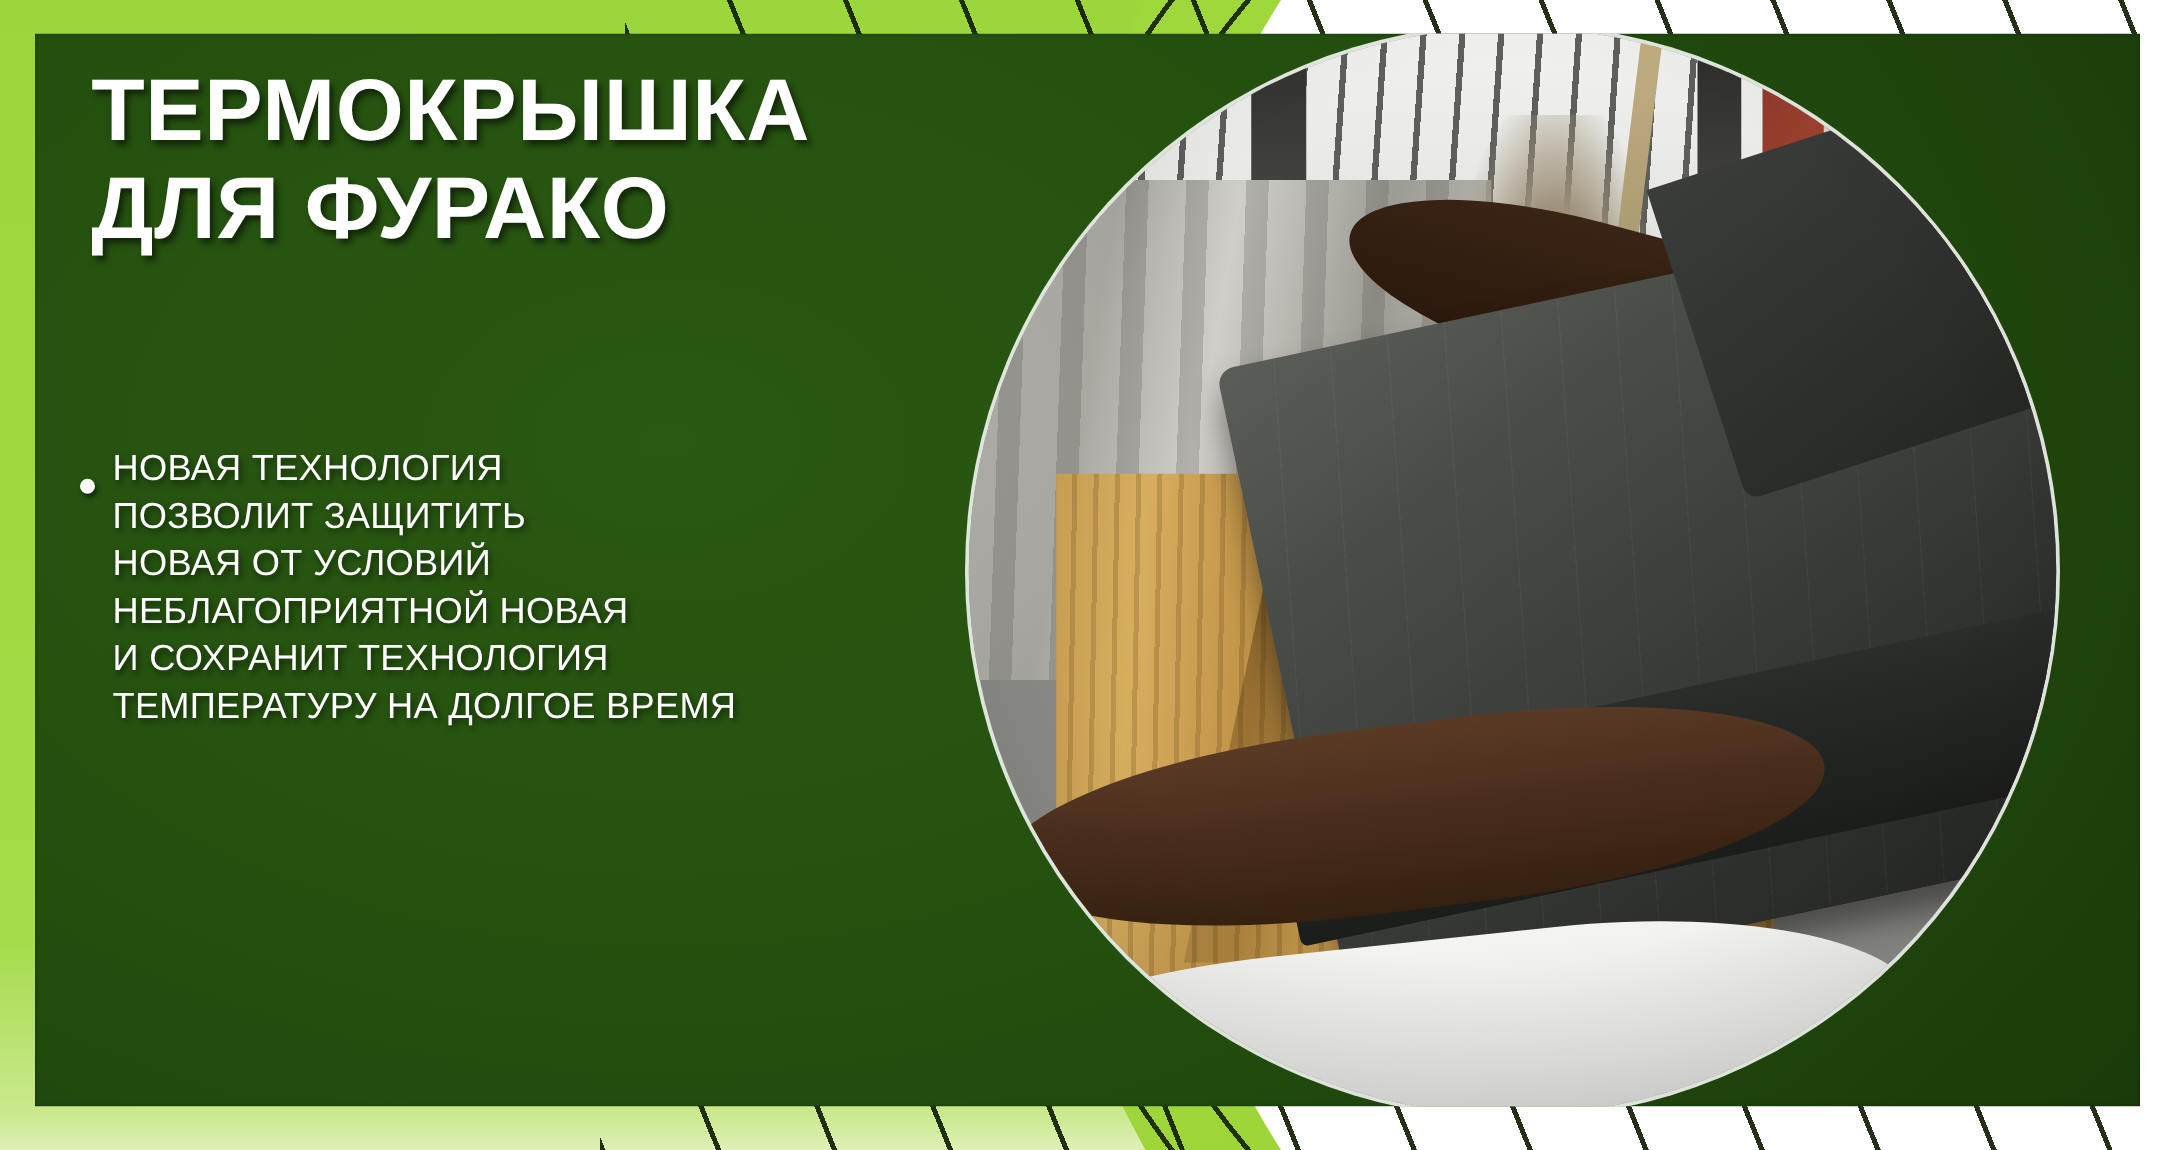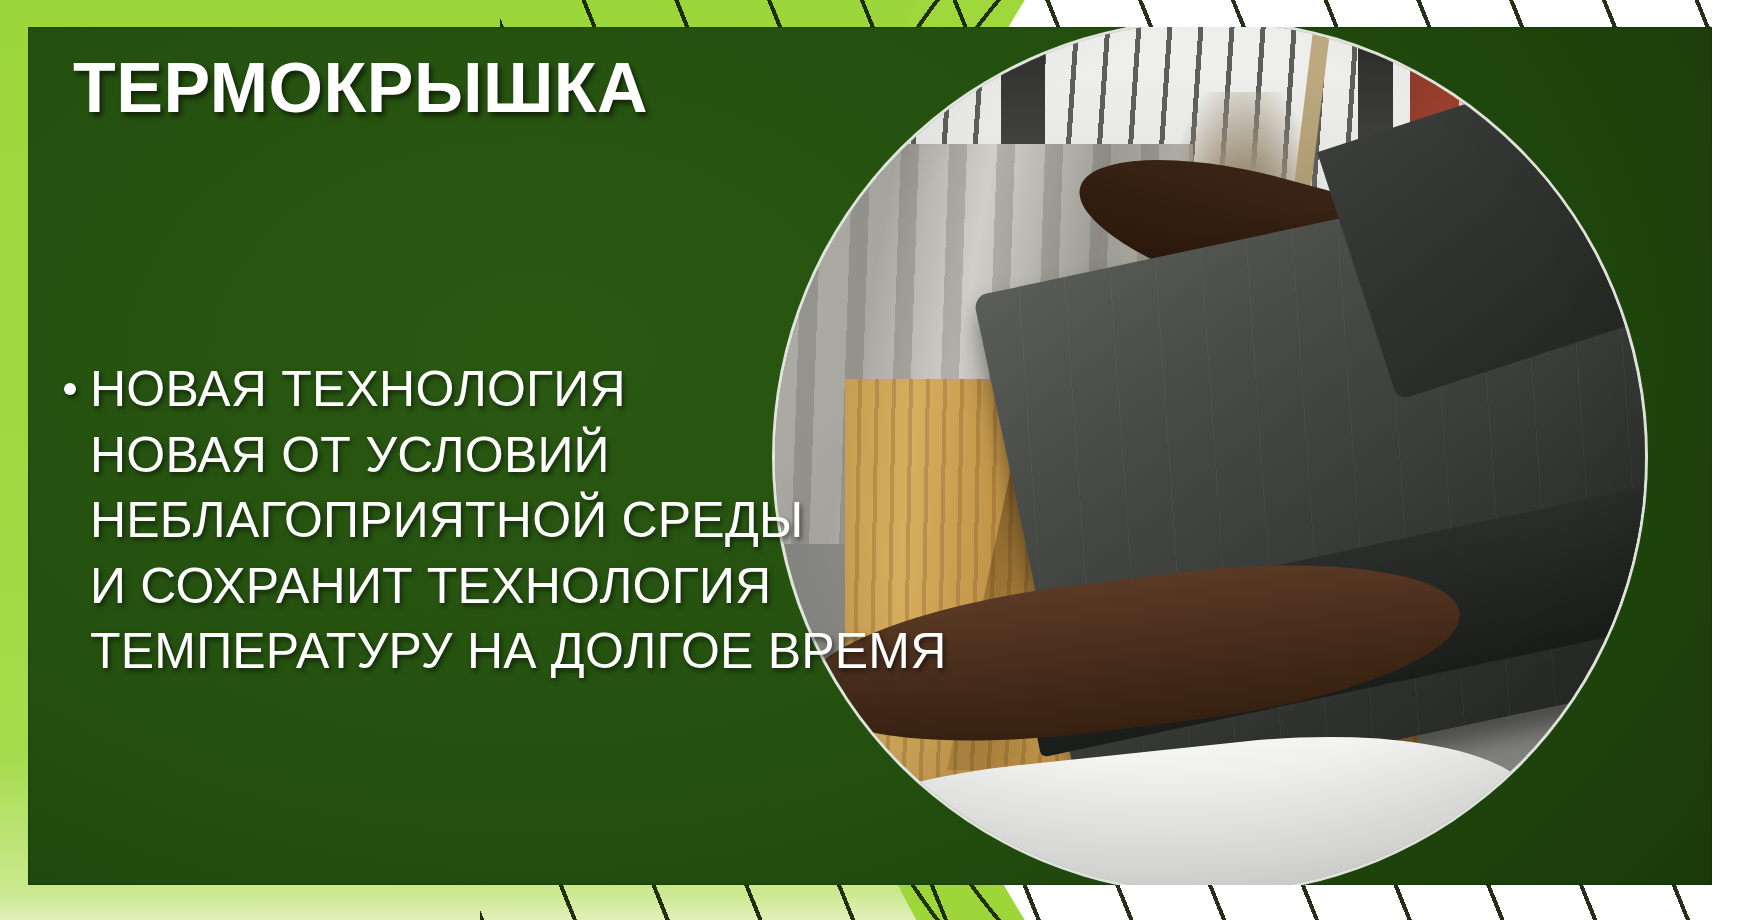--- a/index.html
+++ b/index.html
@@ -262,21 +262,21 @@
   .bullet-dot {
     flex: 0 0 auto;
     width: 12px;
     height: 12px;
     border-radius: 50%;
     background: #ffffff;
     margin: 26px 14px 0 0;
     box-shadow: 2px 3px 4px rgba(0,0,0,0.5);
   }
   .bullet-text {
-    font-size: 50px;
+    font-size: 29px;
     font-weight: normal;
     line-height: 1.31;
     letter-spacing: 0.2px;
     text-shadow: 2px 3px 5px rgba(0,0,0,0.55);
   }
   .bullet-text .line { display: block; white-space: nowrap; }
 </style>
 </head>
 <body>
 
@@ -316,29 +316,31 @@
         <div class="ph-cover-edge"></div>
         <div class="ph-cover-flap"></div>
         <div class="ph-tub-rim"></div>
         <div class="ph-snow"></div>
         <div class="ph-shade-tl"></div>
       </div>
     </div>
 
     <div class="title">
       <span class="line">ТЕРМОКРЫШКА</span>
+      <span class="line">ДЛЯ ФУРАКО</span>
     </div>
 
     <div class="bullets">
       <div class="bullet-item">
         <span class="bullet-dot"></span>
         <span class="bullet-text">
           <span class="line">НОВАЯ ТЕХНОЛОГИЯ</span>
+          <span class="line">ПОЗВОЛИТ ЗАЩИТИТЬ</span>
           <span class="line">НОВАЯ ОТ УСЛОВИЙ</span>
-          <span class="line">НЕБЛАГОПРИЯТНОЙ СРЕДЫ</span>
+          <span class="line">НЕБЛАГОПРИЯТНОЙ НОВАЯ</span>
           <span class="line">И СОХРАНИТ ТЕХНОЛОГИЯ</span>
           <span class="line">ТЕМПЕРАТУРУ НА ДОЛГОЕ ВРЕМЯ</span>
         </span>
       </div>
     </div>
 
   </div>
 </div>
 
 </body></html>

